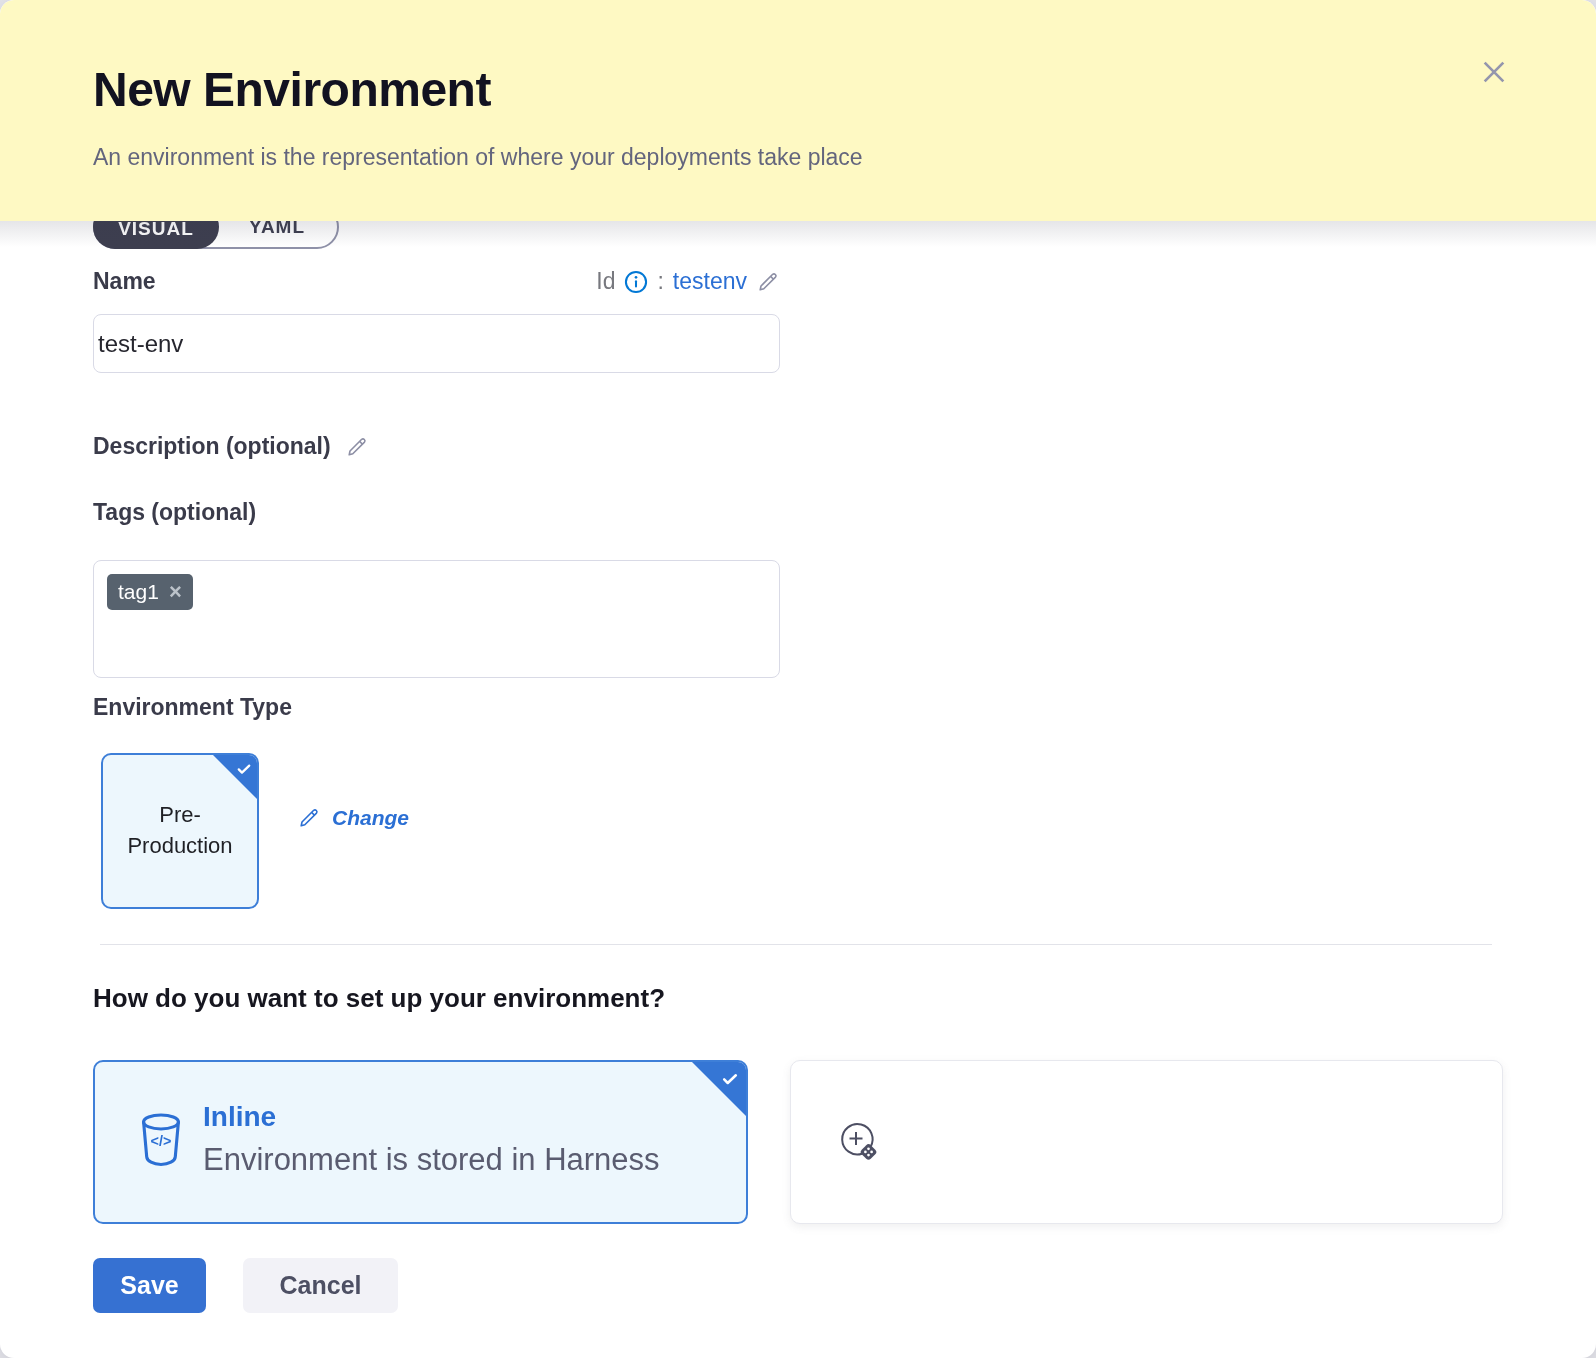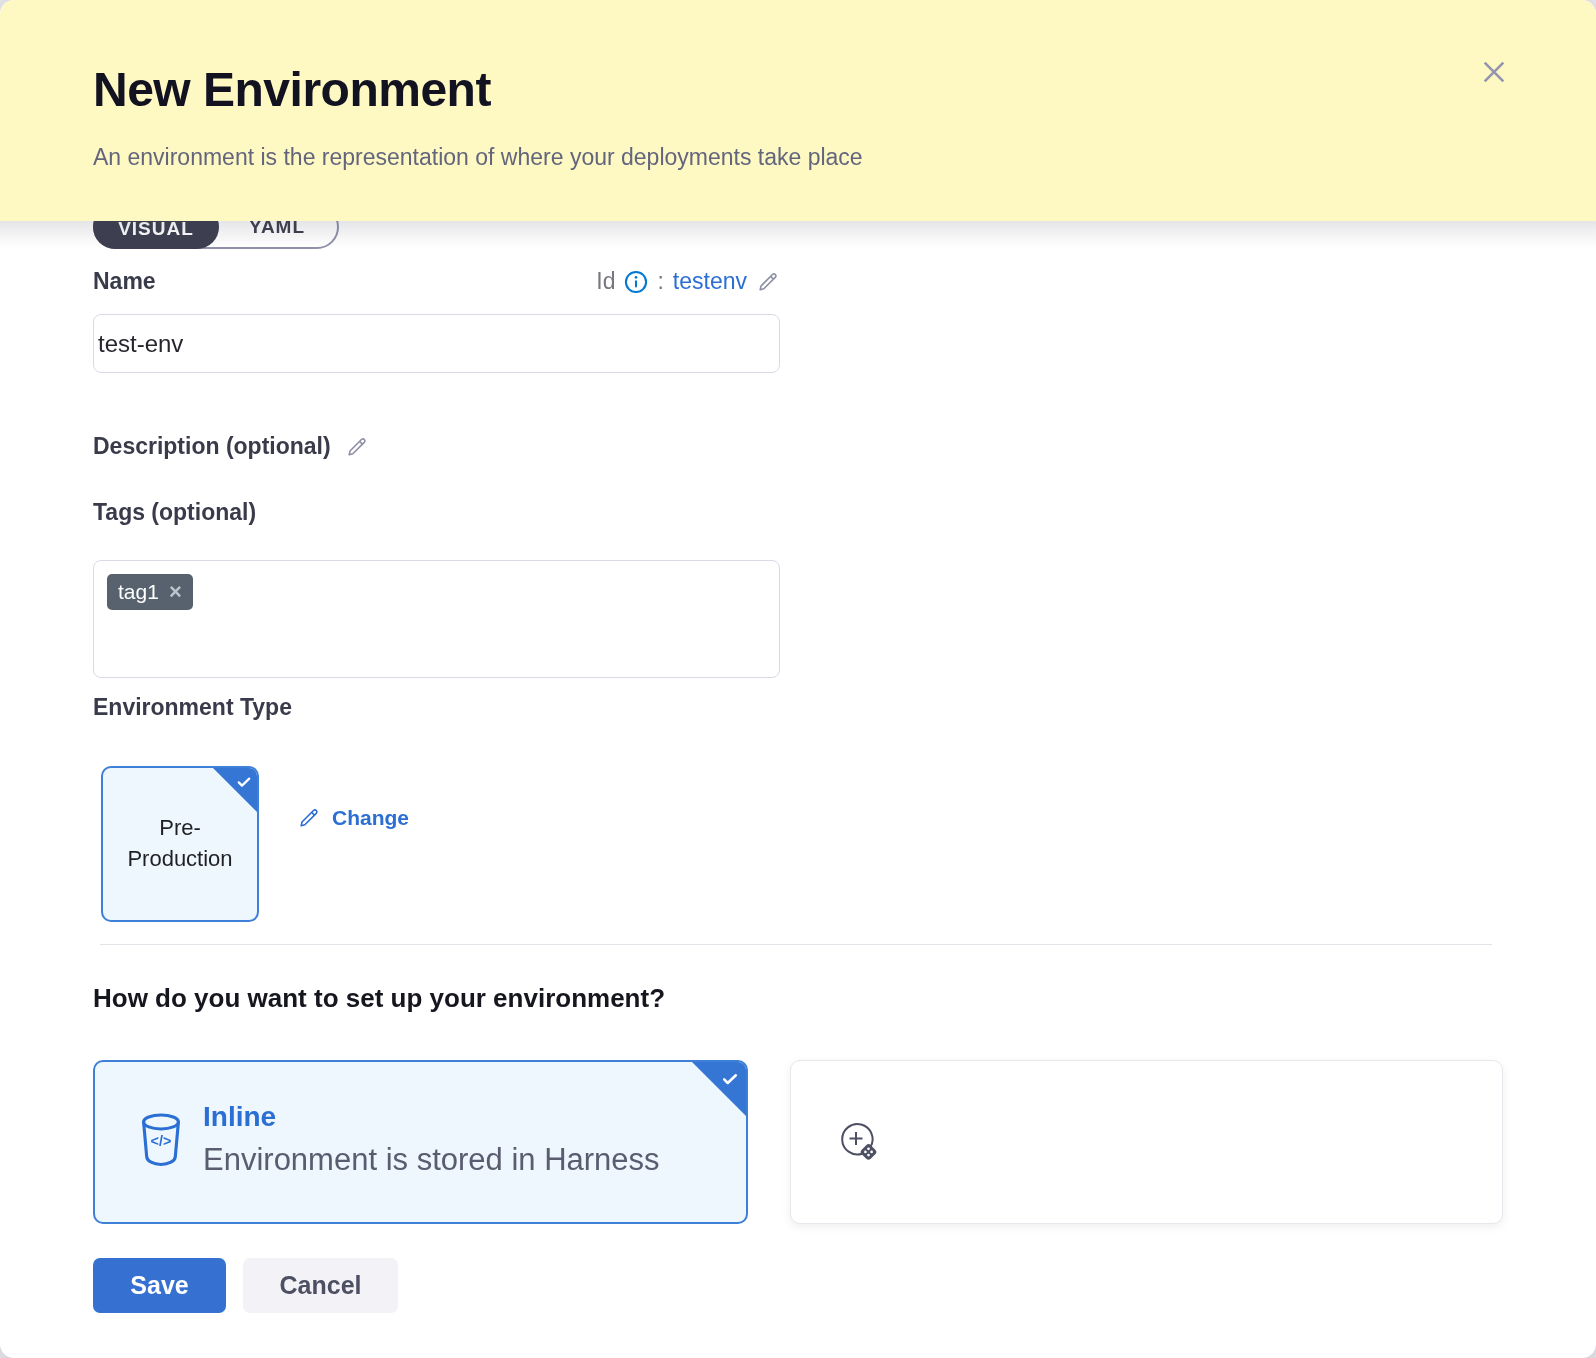--- a/index.html
+++ b/index.html
@@ -38,50 +38,50 @@
   .tags-label{position:absolute;left:93px;top:499px;}
   .tags-box{position:absolute;left:93px;top:538px;width:687px;height:118px;box-sizing:border-box;
     border:1px solid #d9dae6;border-radius:8px;padding:13px;cursor:text;background:#fff;margin-top:22px;}
   .chip{display:inline-flex;align-items:center;gap:10px;background:#57626e;color:#fff;border-radius:5px;
     padding:6px 11px;font-size:21px;}
   .chip .x{color:#bcc3ca;font-size:22px;font-weight:700;cursor:pointer;line-height:1;}
 
   .envtype-label{position:absolute;left:93px;top:694px;}
   .envtype-card{position:absolute;left:101px;top:753px;width:158px;height:156px;box-sizing:border-box;
     background:#edf7fd;border:2px solid #3e7fd8;border-radius:10px;overflow:hidden;cursor:pointer;
-    display:flex;align-items:center;justify-content:center;text-align:center;margin-top:13px;}
+    display:flex;align-items:center;justify-content:center;text-align:center;}
   .envtype-card .val{font-size:22px;color:#1f2025;line-height:1.4;padding:0 14px;}
   .corner{position:absolute;top:0;right:0;background:#3576d5;clip-path:polygon(0 0,100% 0,100% 100%);}
   .corner.small{width:44px;height:44px;}
   .corner.big{width:54px;height:54px;}
   .corner svg{position:absolute;top:5px;right:4px;width:18px;height:18px;stroke:#fff;stroke-width:3;fill:none;stroke-linecap:round;stroke-linejoin:round;}
   .corner.big svg{top:7px;right:6px;width:20px;height:20px;}
 
-  .change-row{position:absolute;left:297px;top:806px;display:flex;align-items:center;gap:11px;cursor:pointer;}
+  .change-row{position:absolute;left:297px;top:806px;display:flex;align-items:center;gap:11px;cursor:pointer;font-style:italic;}
   .change-row .icon-pencil{color:#2b6fd4;}
   .change-row .txt{font-size:21px;font-weight:600;color:#2b6fd4;}
 
   .divider{position:absolute;left:100px;top:944px;width:1392px;height:1px;background:#e2e3e9;}
 
   .setup-heading{position:absolute;left:93px;top:983px;font-size:26px;font-weight:700;color:#16161f;}
 
   
   .opt{position:absolute;top:1060px;height:164px;box-sizing:border-box;border-radius:10px;overflow:hidden;cursor:pointer;}
   .opt-inline{left:93px;width:655px;background:#edf7fd;border:2px solid #3e7fd8;}
   .opt-remote{left:790px;width:713px;background:#fff;border:1px solid #e7e8ee;box-shadow:0 3px 8px rgba(96,97,112,.10);}
   .opt-inner{position:absolute;left:42px;top:50%;transform:translateY(-53%);display:flex;align-items:center;gap:18px;}
   .opt-icon{width:48px;height:52px;flex:none;display:flex;align-items:center;justify-content:center;}
   .opt-title{font-size:28px;font-weight:700;}
   .opt-inline .opt-title{color:#2b6fd4;}
   .opt-remote .opt-title{color:#1b1b25;}
   .opt-desc{font-size:31px;color:#5a5c70;margin-top:9px;}
 
   
   .btn{position:absolute;top:1258px;height:55px;border:none;border-radius:7px;font-size:25px;cursor:pointer;font-family:inherit;}
-  .btn-save{left:93px;width:133px;background:#3671d2;color:#fff;font-weight:700;}
+  .btn-save{left:93px;width:113px;background:#3671d2;color:#fff;font-weight:700;}
   .btn-cancel{left:243px;width:155px;background:#f2f2f7;color:#4d4f63;font-weight:600;}
 </style>
 </head>
 <body>
 
 <div class="modal">
 
   <div class="toggle">
     <div class="seg active">VISUAL</div>
     <div class="seg inactive">YAML</div>

